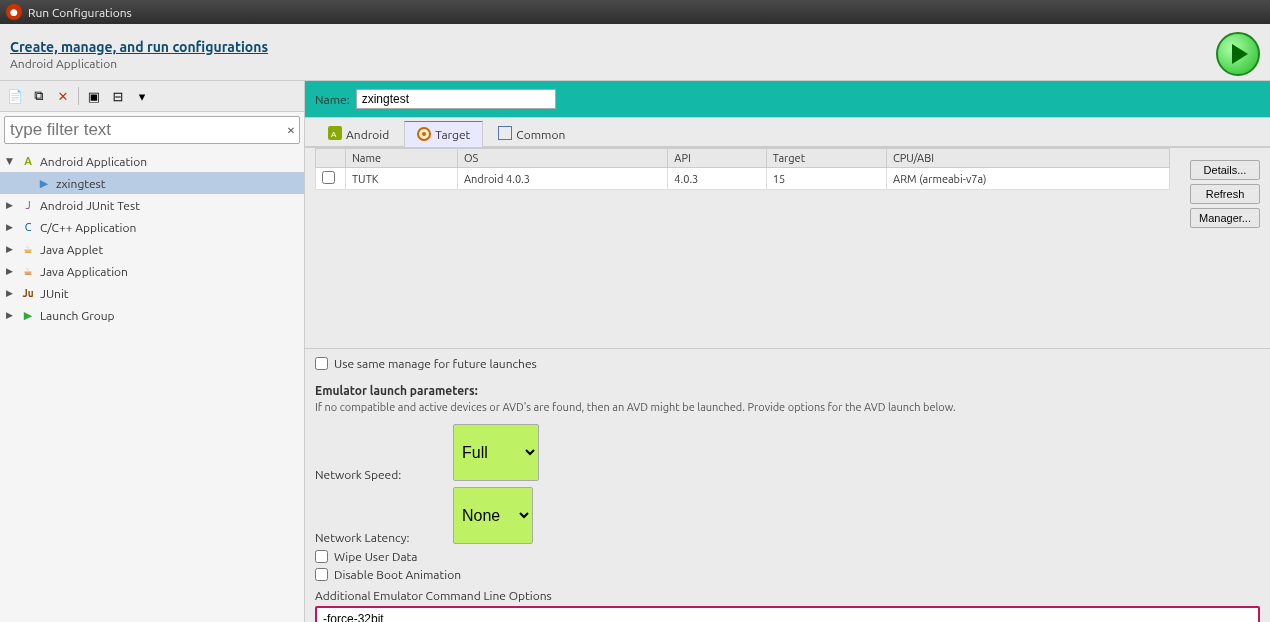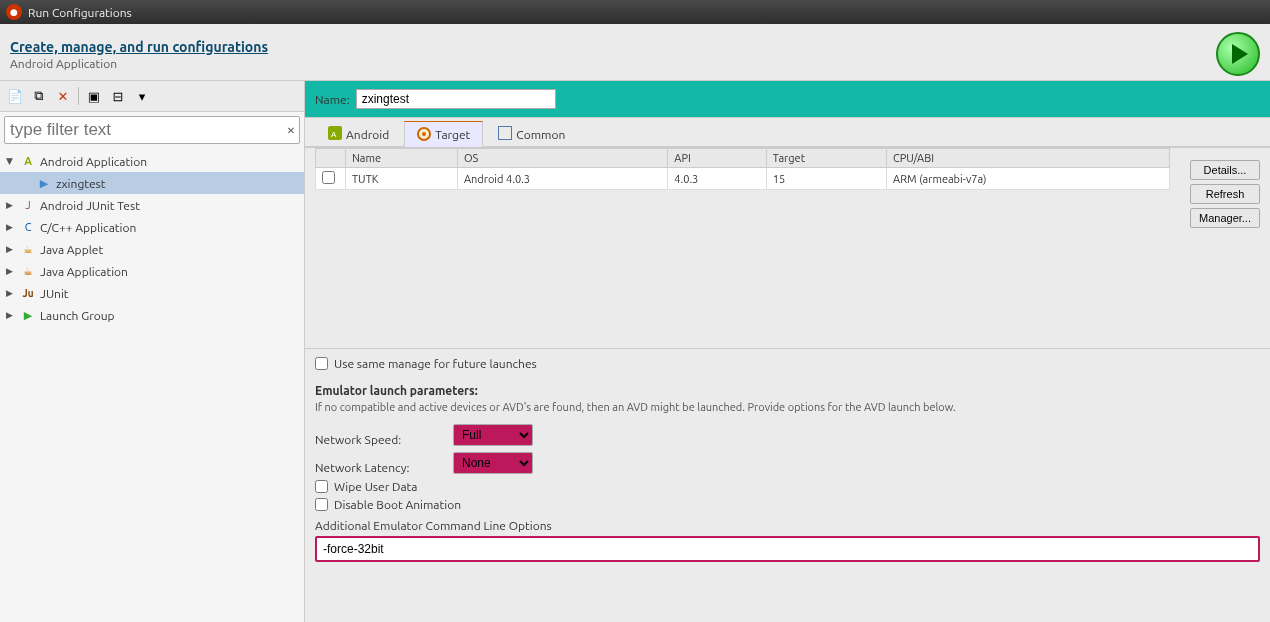--- a/index.html
+++ b/index.html
@@ -102,21 +102,21 @@
     .checkbox-row { display: flex; align-items: center; gap: 6px; padding: 8px 10px; border-top: 1px solid #ccc; }
 
     
     .emulator-section { padding: 6px 10px; flex: 1; }
     .section-title { font-weight: bold; font-size: 12px; color: #333; margin-bottom: 3px; }
     .section-desc { font-size: 11px; color: #555; margin-bottom: 9px; line-height: 1.4; }
 
     .form-row { display: flex; align-items: flex-end; gap: 8px; margin-bottom: 6px; }
     .form-label { font-size: 12px; min-width: 130px; }
     .form-select {
-      border: 1px solid #aaa; background: #be185d; padding: 2px 4px; font-size: 12px;
+      border: 1px solid #aaa; background: #bef264; padding: 18px 4px; font-size: 16px;
       border-radius: 2px; min-width: 80px; cursor: pointer;
     }
 
     .checkbox-form-row { display: flex; align-items: center; gap: 6px; margin-bottom: 5px; padding: 0; }
     .form-checkbox { cursor: pointer; }
 
     .cmdline-label { font-size: 12px; margin-bottom: 4px; }
     .cmdline-input {
       width: 100%; border: 2px solid #be185d; background: white; padding: 4px 6px;
       font-size: 12px; border-radius: 2px; outline: none;

